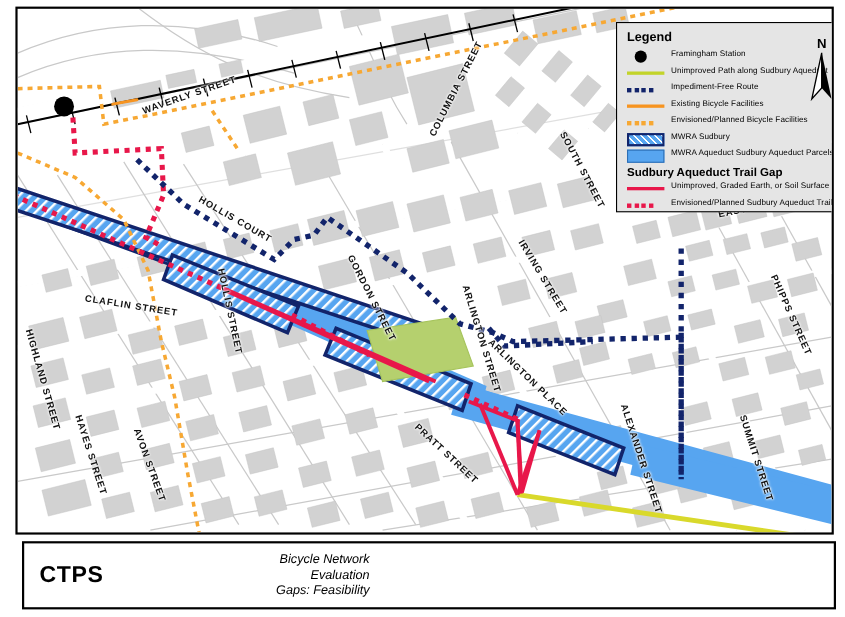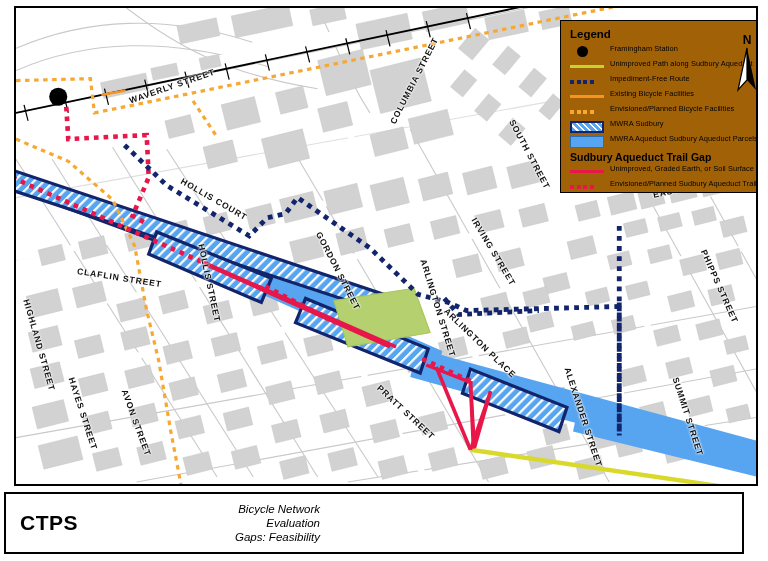--- a/index.html
+++ b/index.html
@@ -5,33 +5,33 @@
   html,body{margin:0;padding:0;background:#ffffff;}
   body{width:768px;height:561px;overflow:hidden;font-family:"Liberation Sans",sans-serif;}
   #page{position:relative;width:768px;height:561px;background:#ffffff;}
 
   
   #map-frame{position:absolute;left:14px;top:6px;width:740px;height:476px;
              border:2px solid #000;background:#ffffff;overflow:hidden;}
   #map-canvas{position:absolute;left:0;top:0;width:100%;height:100%;}
 
   
-  #title-block{position:absolute;left:4px;top:492px;width:740px;height:62px;
+  #title-block{position:absolute;left:20px;top:492px;width:740px;height:62px;
                border:2px solid #000;background:#fff;box-sizing:border-box;
                display:flex;align-items:center;}
   #ctps-logo{width:150px;padding-left:14px;font-size:21px;font-weight:bold;
              letter-spacing:.5px;color:#000;flex:none;}
   #title-center{flex:1;text-align:center;font-size:13.5px;font-weight:bold;
                 line-height:16px;color:#000;}
   #title-right{width:150px;padding-right:20px;text-align:right;font-style:italic;
                font-size:11.5px;line-height:14px;color:#000;flex:none;}
 
   
   #legend{position:absolute;left:544px;top:12px;width:206px;height:173px;
-          background:#a16207;border:1.6px solid #000;box-sizing:border-box;
+          background:#e5e5e5;border:1.6px solid #000;box-sizing:border-box;
           padding:7px 8px 4px 9px;}
   #legend-title{font-size:11.5px;font-weight:bold;color:#000;margin-bottom:4px;}
   .legend-row{display:flex;align-items:flex-start;height:15px;}
   .legend-sym{width:40px;flex:none;display:flex;align-items:center;
               justify-content:flex-start;height:15px;}
   .legend-lbl{font-size:7.4px;color:#000;white-space:nowrap;letter-spacing:.01em;}
   .legend-sub{font-size:10.5px;font-weight:bold;color:#000;margin:2px 0 1px 0;}
 
   .sym-dot{width:11px;height:11px;border-radius:50%;background:#000;margin-left:7px;}
   .sym-line{width:34px;height:3px;}

